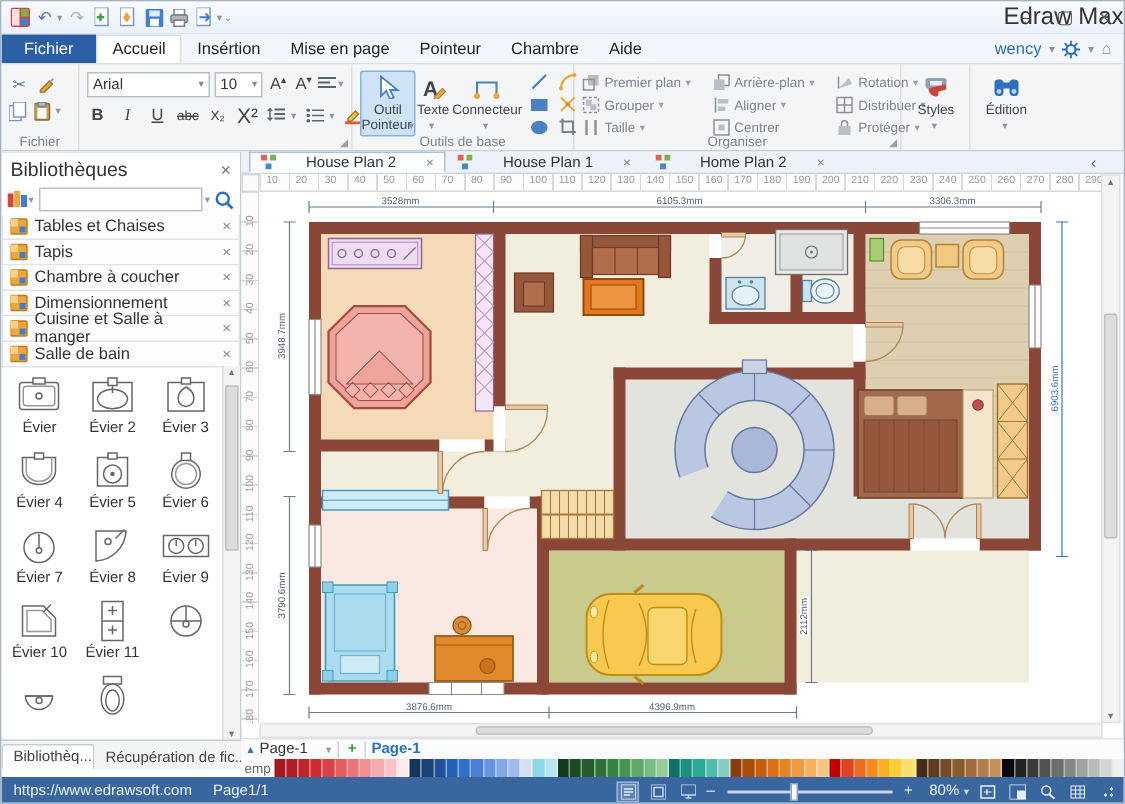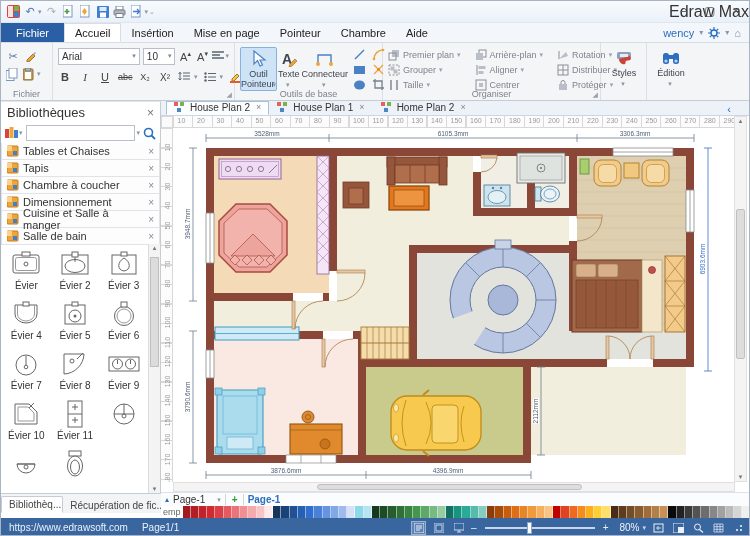--- a/index.html
+++ b/index.html
@@ -54,21 +54,21 @@
 .symicon{width:36px;height:30px}
 .symicon svg{width:100%;height:100%}
 .symlabel{font-size:10px;color:#333;margin-top:1px;white-space:nowrap}
 .sbscroll{position:absolute;right:0;top:0;bottom:0;width:12px;background:#f3f3f3;border-left:1px solid #dcdcdc;font-size:7px;color:#777;text-align:center}
 .sbscroll .thumb{position:absolute;top:13px;left:1px;right:1px;height:110px;background:#dcdcdc;border:1px solid #bfbfbf}
 .sbtabs{position:absolute;left:0;top:492px;width:160px;height:20px;background:#f2f4f6;border-top:1px solid #c6ccd4;display:flex;align-items:flex-end;font-size:10px;color:#444}
 .sbtab{padding:2px 7px;white-space:nowrap;overflow:hidden}
 .sbtab.active{background:#fff;border:1px solid #c6ccd4;border-bottom-color:#fff;border-radius:2px 2px 0 0}
 
 .docbar{position:absolute;left:160px;top:100px;width:590px;height:15px;background:#edf2f8;border-bottom:1px solid #ccd6e2;display:flex;align-items:stretch;padding-left:5px}
-.doctab{display:flex;align-items:flex-start;gap:6px;padding:0 7px;font-size:10px;color:#333;border:1px solid transparent}
+.doctab{display:flex;align-items:center;gap:20px;padding:0 7px;font-size:10px;color:#333;border:1px solid transparent}
 .doctab.active{background:#fbfdff;border-color:#a9c0d8;border-bottom-color:#fbfdff}
 .dtclose{color:#888;font-size:9px}
 .collapse{margin-left:auto;margin-right:14px;color:#2a6fc0;font-size:11px;display:flex;align-items:center}
 
 .rcorner{position:absolute;left:160px;top:115px;width:12px;height:12px;background:#fafafa;border:1px solid #d8d8d8}
 .ruler-h{position:absolute;left:172px;top:115px;width:562px;height:12px;background:#fcfcfc;border-bottom:1px solid #d8d8d8;overflow:hidden;
  background-image:repeating-linear-gradient(90deg,#d9d9d9 0 1px,transparent 1px 19.5px)}
 .rtick{position:absolute;top:1px;font-size:7px;color:#9a9a9a}
 .ruler-v{position:absolute;left:160px;top:127px;width:12px;height:354px;background:#fcfcfc;border-right:1px solid #d8d8d8;overflow:hidden;
  background-image:repeating-linear-gradient(180deg,#d9d9d9 0 1px,transparent 1px 19.5px)}
@@ -233,21 +233,21 @@
             </svg>
           </span>
         <span class="tinycaret">▾</span>
       </div>
       <div class="icnrow" style="gap:6px;margin-top:3px">
         <span class="fmtb" style="font-weight:bold">B</span>
         <span class="fmtb" style="font-style:italic;font-family:'Liberation Serif',serif">I</span>
         <span class="fmtb" style="text-decoration:underline">U</span>
         <span class="fmtb" style="text-decoration:line-through;font-size:9px">abc</span>
         <span class="fmtb" style="font-size:9px">X₂</span>
-        <span class="fmtb" style="font-size:10px">X²</span>
+        <span class="fmtb" style="font-size:14px">X²</span>
         <span>
             <svg width="12" height="10">
               <path d="M5 1h7M5 4h7M5 7h7" stroke="#5a6572" stroke-width="1.2"></path>
               <path d="M2 0v8M.5 2 2 .5 3.5 2M.5 6.5 2 8 3.5 6.5" stroke="#5a6572" fill="none"></path>
             </svg>
           </span>
           <span class="tinycaret">▾</span>
         <span>
             <svg width="12" height="10">
               <circle cx="1.5" cy="1.5" r="1.2" fill="#5a6572"></circle>

